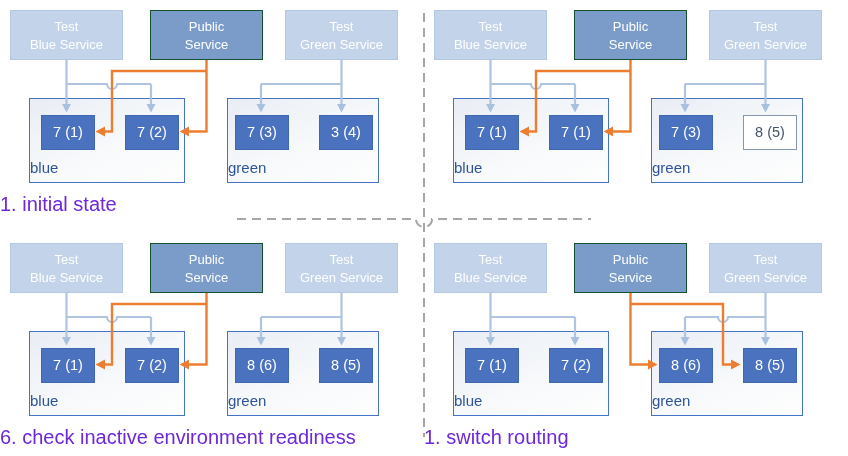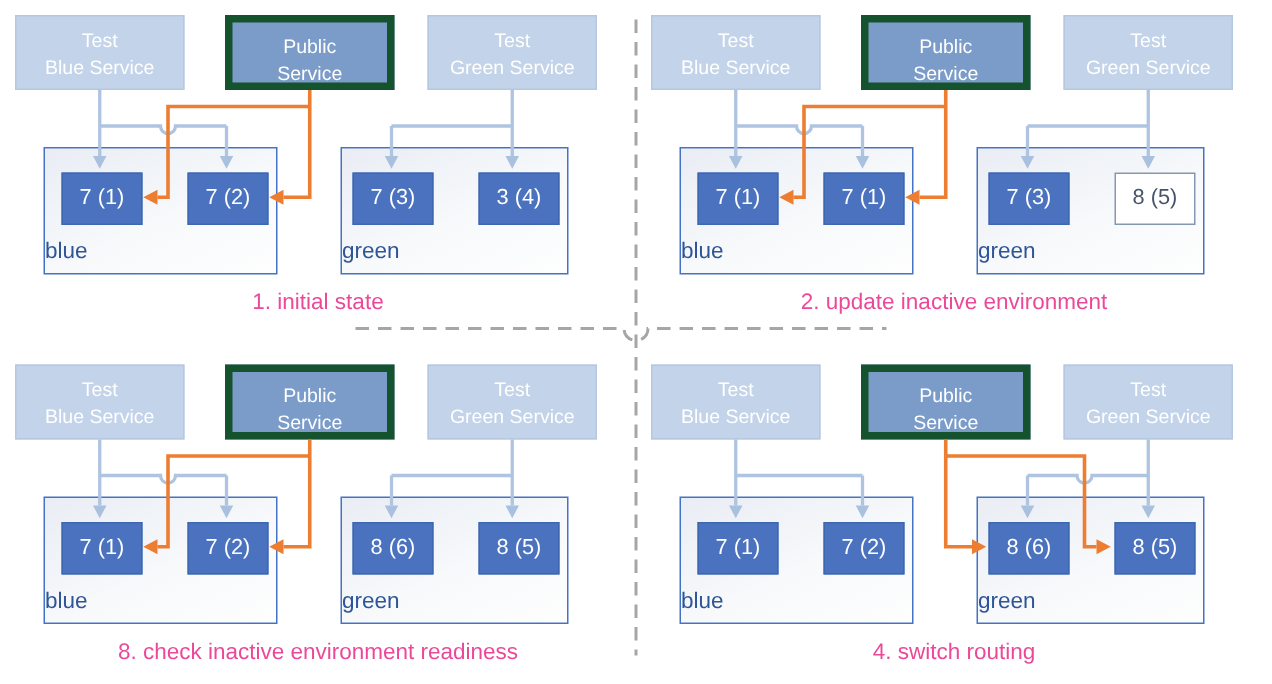--- a/index.html
+++ b/index.html
@@ -6,41 +6,41 @@
   #canvas{
     position:relative;width:848px;height:456px;background:#ffffff;
     font-family:"Liberation Sans", sans-serif;overflow:hidden;
   }
   .panel{position:absolute;width:424px;height:223px;}
   .svc{
     position:absolute;top:10px;width:113px;height:50px;box-sizing:border-box;
     text-align:center;color:#ffffff;font-size:13px;line-height:18px;padding-top:7px;
   }
   .svc.test{background:#c3d3e9;border:1px solid #b5c8e3;}
-  .svc.pub{background:#7b9cc9;border:5px solid #14532d;}
+  .svc.pub{background:#7b9cc9;border:1px solid #14532d;}
   .env{
     position:absolute;top:98px;height:85px;box-sizing:border-box;
     border:1px solid #4472c4;
     background:linear-gradient(155deg,#e9edf4 0%,#f7f9fb 55%,#fefefe 100%);
   }
   .pod{
     position:absolute;top:16px;width:54px;height:35px;box-sizing:border-box;
     background:#4a72be;border:1px solid #3e67b2;color:#ffffff;
     font-size:14.5px;line-height:33px;text-align:center;
   }
   .pod.outline{
     background:#ffffff;border:1.5px solid #8496b0;color:#44546a;
   }
   .env-label{
     position:absolute;left:0;right:0;bottom:6px;
     color:#2e5597;font-size:15px;
   }
   .caption{
-    position:absolute;left:0;right:0;top:193px;text-align:center;
-    color:#ec4899;font-size:15px;
+    position:absolute;left:0;right:0;top:193px;
+    color:#6d28d9;font-size:20px;
   }
   svg.arrows,svg.dividers{position:absolute;left:0;top:0;pointer-events:none;}
   .bl{stroke:#afc4e0;stroke-width:2.2;fill:none;}
   .blh{fill:#a9c0de;stroke:none;}
   .or{stroke:#ed7d31;stroke-width:2.4;fill:none;}
   .orh{fill:#ed7d31;stroke:none;}
   .dv{stroke:#a6a6a6;stroke-width:2;fill:none;stroke-dasharray:9 6;}
 </style>
 </head>
 <body>
@@ -101,21 +101,20 @@
       <div class="pod" style="left:7px">7 (3)</div>
       <div class="pod outline" style="left:91px">8 (5)</div>
       <div class="env-label">green</div>
     </div>
     <svg class="arrows" width="424" height="223">
       <path class="bl" d="M66.5,60 V104 M66.5,84 H107 A5 5 0 0 0 117,84 H151 M151,84 V104 M341.5,60 V104 M261,84 H341.5 M261,84 V104"></path>
       <path class="blh" d="M62,104h9l-4.5,8.5z M146.5,104h9l-4.5,8.5z M337,104h9l-4.5,8.5z M256.5,104h9l-4.5,8.5z"></path>
       <path class="or" d="M206.5,60 V71 H112 V131.5 H105 M206.5,71 V131.5 H189"></path>
       <path class="orh" d="M105,126.5v10l-9.5,-5z M189,126.5v10l-9.5,-5z"></path>
     </svg>
-    <div class="caption">2. update inactive environment</div>
   </section>
 
   <section class="panel" style="left:0;top:233px">
     <div class="svc test" style="left:10px">
       <div>Test</div>
       <div>Blue Service</div>
     </div>
     <div class="svc pub" style="left:150px">
       <div>Public</div>
       <div>Service</div>
@@ -133,21 +132,21 @@
       <div class="pod" style="left:7px">8 (6)</div>
       <div class="pod" style="left:91px">8 (5)</div>
       <div class="env-label">green</div>
     </div>
     <svg class="arrows" width="424" height="223">
       <path class="bl" d="M66.5,60 V104 M66.5,84 H107 A5 5 0 0 0 117,84 H151 M151,84 V104 M341.5,60 V104 M261,84 H341.5 M261,84 V104"></path>
       <path class="blh" d="M62,104h9l-4.5,8.5z M146.5,104h9l-4.5,8.5z M337,104h9l-4.5,8.5z M256.5,104h9l-4.5,8.5z"></path>
       <path class="or" d="M206.5,60 V71 H112 V131.5 H105 M206.5,71 V131.5 H189"></path>
       <path class="orh" d="M105,126.5v10l-9.5,-5z M189,126.5v10l-9.5,-5z"></path>
     </svg>
-    <div class="caption">8. check inactive environment readiness</div>
+    <div class="caption">6. check inactive environment readiness</div>
   </section>
 
   <section class="panel" style="left:424px;top:233px">
     <div class="svc test" style="left:10px">
       <div>Test</div>
       <div>Blue Service</div>
     </div>
     <div class="svc pub" style="left:150px">
       <div>Public</div>
       <div>Service</div>
@@ -165,21 +164,21 @@
       <div class="pod" style="left:7px">8 (6)</div>
       <div class="pod" style="left:91px">8 (5)</div>
       <div class="env-label">green</div>
     </div>
     <svg class="arrows" width="424" height="223">
       <path class="bl" d="M66.5,60 V104 M66.5,84 H151 M151,84 V104 M341.5,60 V104 M261,84 H294 A5 5 0 0 0 304,84 H341.5 M261,84 V104"></path>
       <path class="blh" d="M62,104h9l-4.5,8.5z M146.5,104h9l-4.5,8.5z M337,104h9l-4.5,8.5z M256.5,104h9l-4.5,8.5z"></path>
       <path class="or" d="M206.5,60 V71 H299 V131.5 H307 M206.5,71 V131.5 H224"></path>
       <path class="orh" d="M307,126.5v10l9.5,-5z M224,126.5v10l9.5,-5z"></path>
     </svg>
-    <div class="caption">4. switch routing</div>
+    <div class="caption">1. switch routing</div>
   </section>
 
   <svg class="dividers" width="848" height="456">
     <path class="dv" d="M424,13 V437"></path>
     <path class="dv" d="M237,219 H416 A8 8 0 0 0 432,219 H591"></path>
   </svg>
 
 </div>
 
 </body></html>

